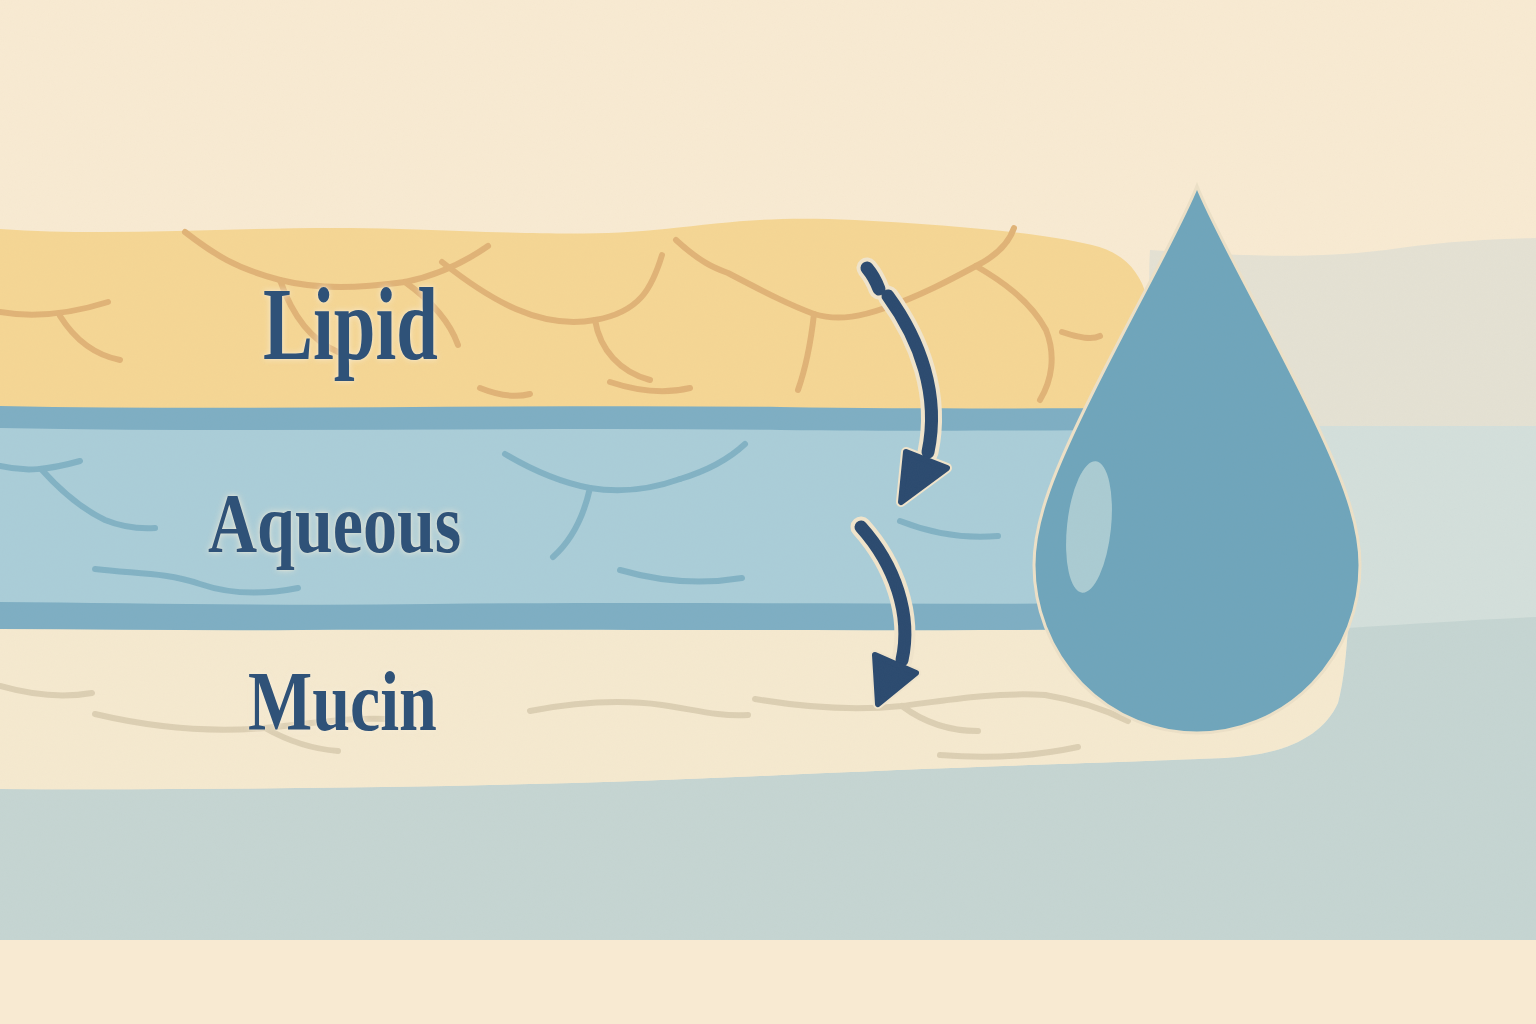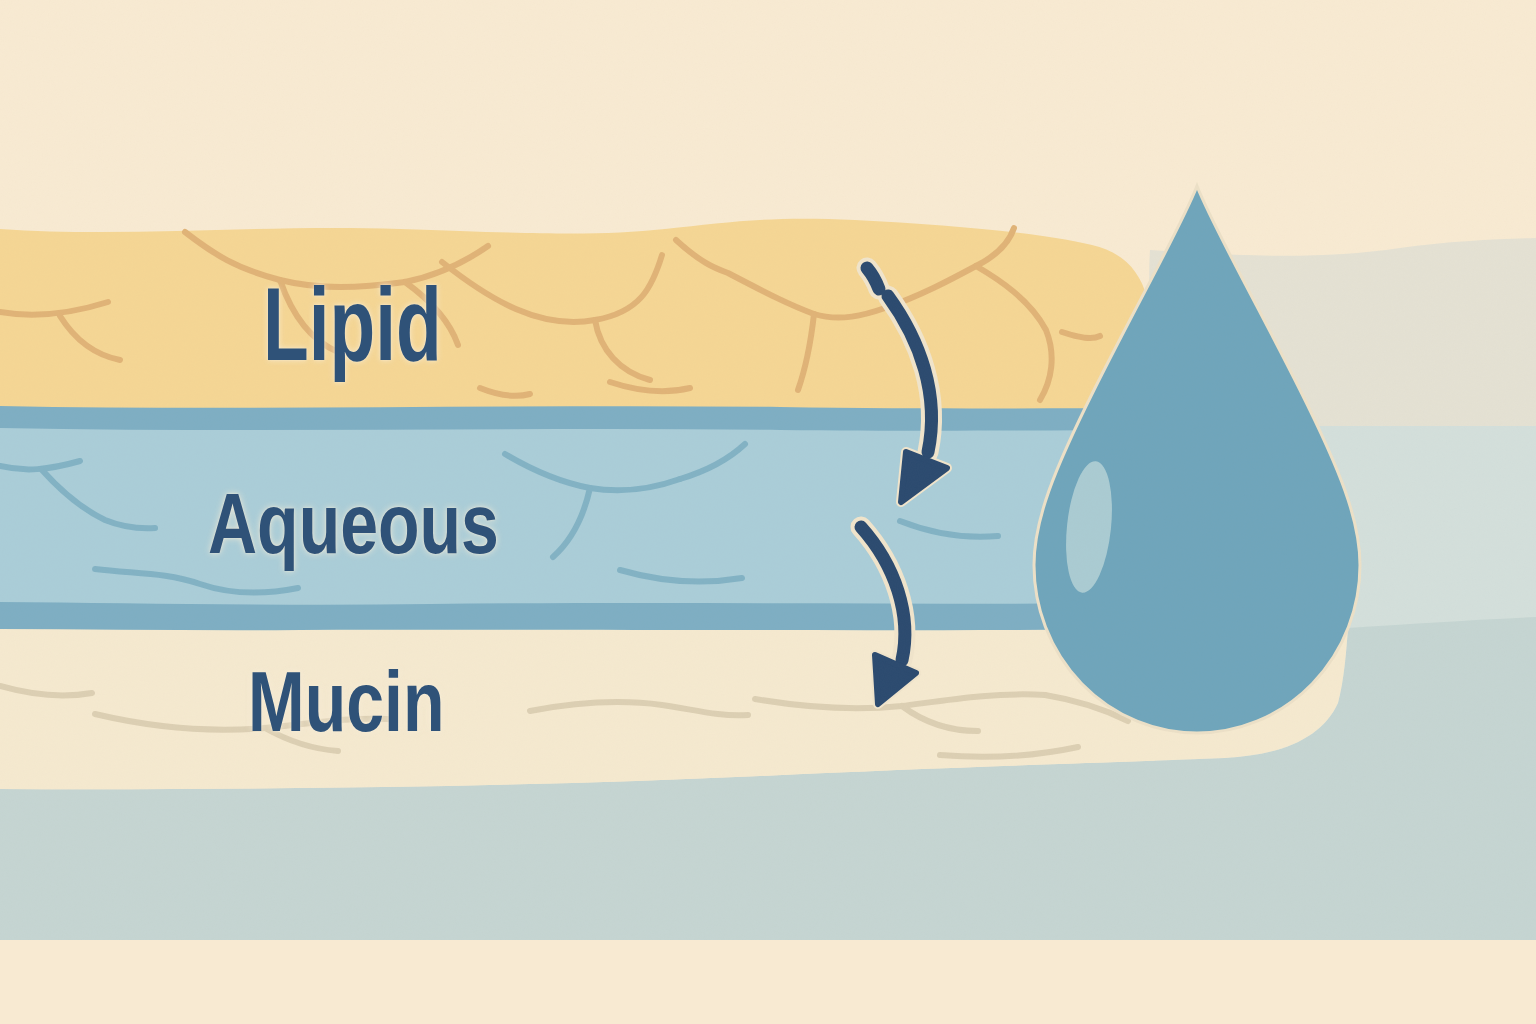--- a/index.html
+++ b/index.html
@@ -1,16 +1,16 @@
 <!DOCTYPE html>
 <html><head>
 <meta charset="utf-8">
 <style>
   html,body{margin:0;padding:0;background:#f8ead2;}
-  #stage{position:relative;width:1536px;height:940px;overflow:hidden;font-family:Liberation Sans, sans-serif;}
+  #stage{position:relative;width:1536px;height:940px;overflow:hidden;font-family:Liberation Serif, serif;}
   #art{position:absolute;left:0;top:0;}
   .layer-label{
     position:absolute;
     font-weight:700;
     color:#2f5278;
     line-height:1;
     white-space:nowrap;
     transform-origin:left top;
     text-shadow:0 0 8px rgba(247,236,215,0.85), 0 0 2px rgba(247,236,215,0.7);
     user-select:none;

